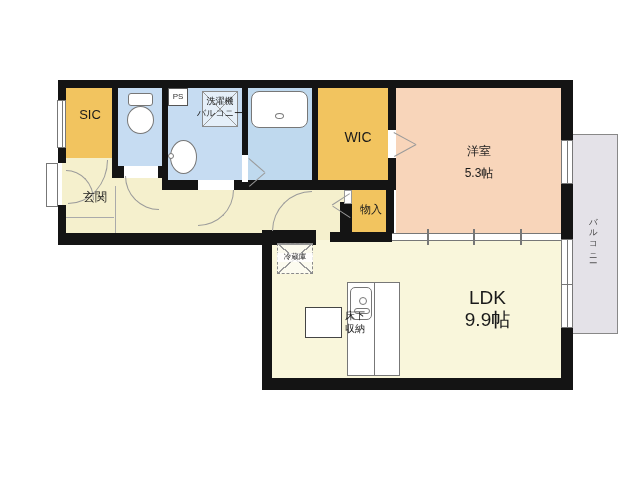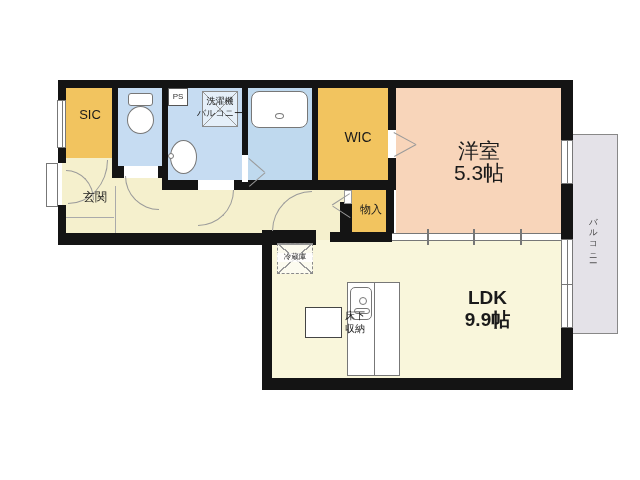--- a/index.html
+++ b/index.html
@@ -158,24 +158,24 @@
   <div class="abs z30" style="left:305px;top:307px;width:37px;height:31px;background:#fff;border:1px solid #444;"></div>
   <div class="abs lbl z40" style="left:305px;top:310px;width:37px;font-size:10px;line-height:12.5px;padding-left:40px;">
     <span>床下</span><br>
     <span>収納</span>
   </div>
 
   <div class="abs lbl z40" style="left:70px;top:108px;width:40px;font-size:13px;">SIC</div>
   <div class="abs lbl z40" style="left:70px;top:191px;width:50px;font-size:12px;">玄関</div>
   <div class="abs lbl z40" style="left:330px;top:129px;width:56px;font-size:14px;">WIC</div>
   <div class="abs lbl z40" style="left:354px;top:203px;width:34px;font-size:11px;">物入</div>
-  <div class="abs lbl z40" style="left:414px;top:140px;width:130px;font-size:21px;font-weight:500;line-height:22px;">
+  <div class="abs lbl z40" style="left:414px;top:140px;width:130px;font-size:12px;font-weight:500;line-height:22px;">
     <span>洋室</span><br>
     <span>5.3帖</span>
   </div>
-  <div class="abs lbl z40" style="left:425px;top:287px;width:125px;font-size:19px;font-weight:700;line-height:22px;">
+  <div class="abs lbl z40" style="left:425px;top:287px;width:125px;font-size:19px;font-weight:400;line-height:22px;">
     <span>LDK</span><br>
     <span>9.9帖</span>
   </div>
   <div class="abs lbl z40" style="left:588px;top:200px;height:72px;font-size:8.5px;color:#444;writing-mode:vertical-rl;letter-spacing:2px;">バルコニー</div>
 
 
 </div>
 
 </body></html>

